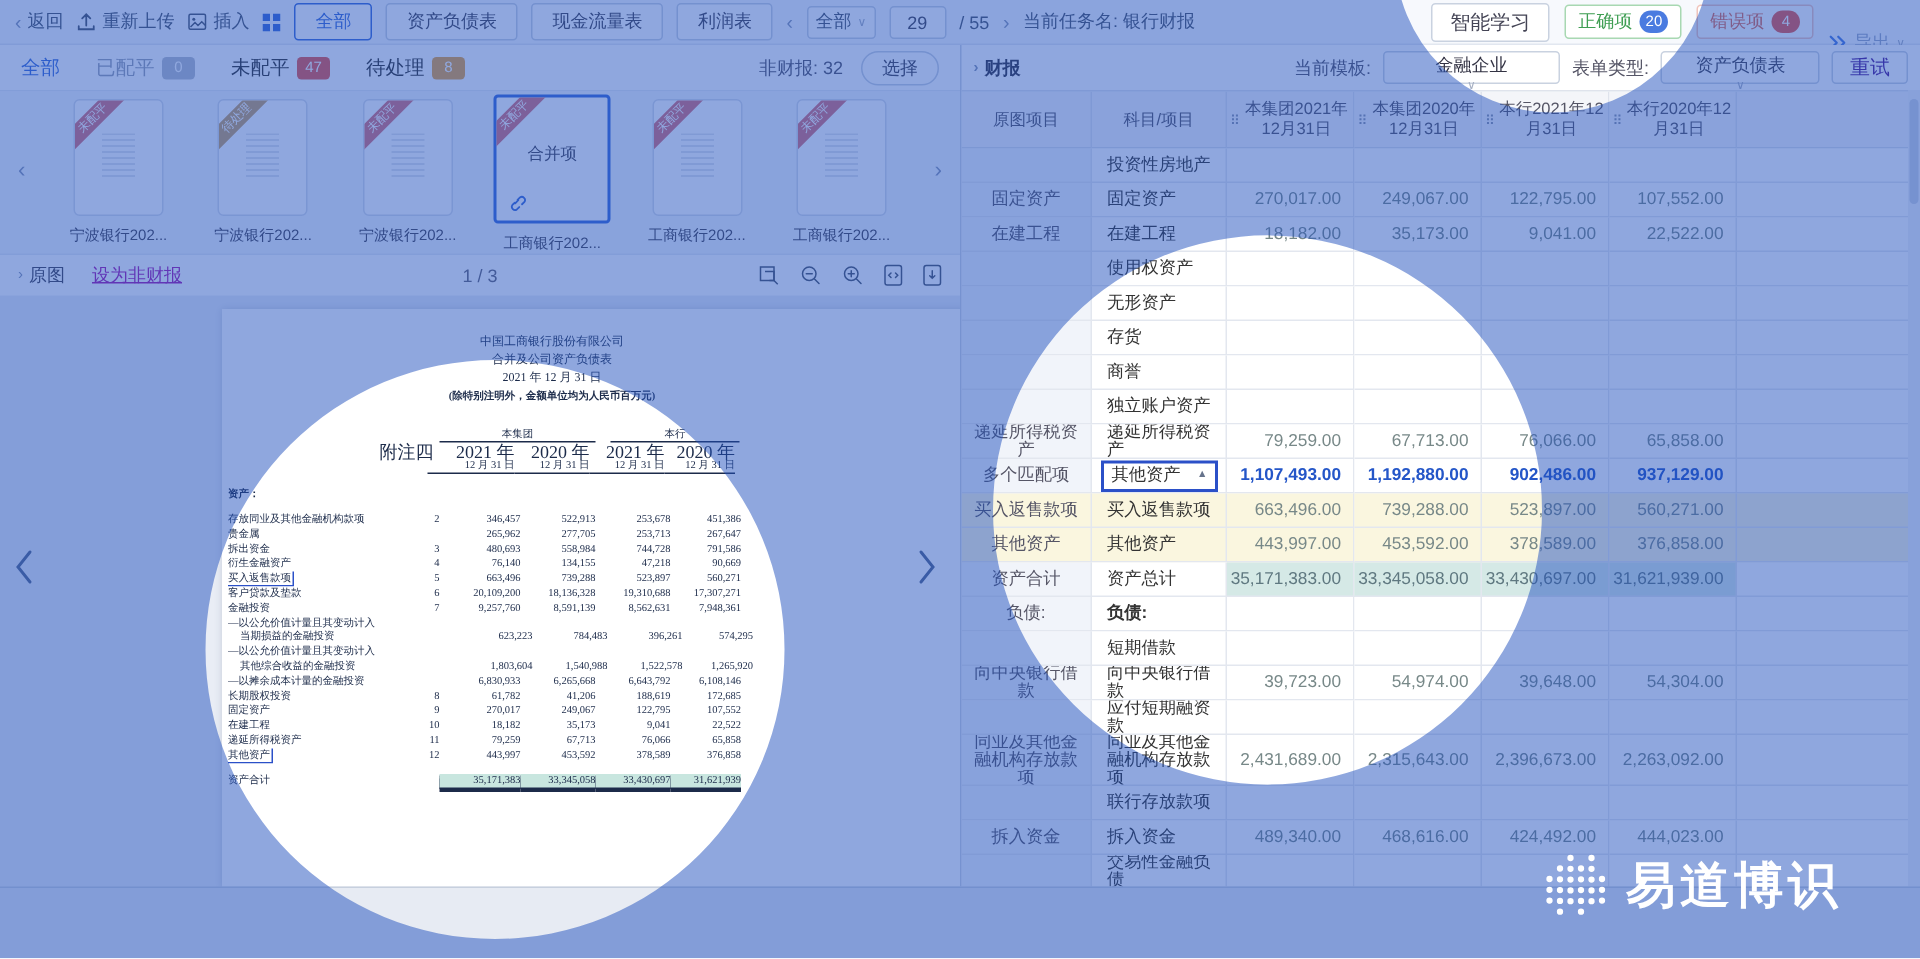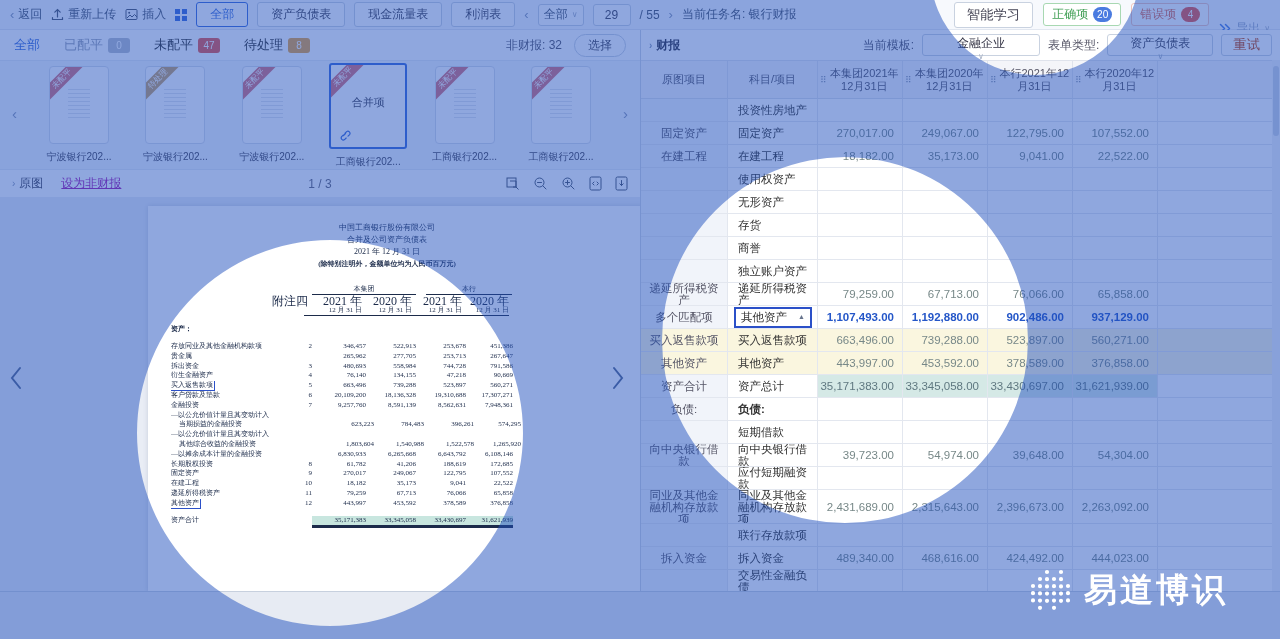--- a/index.html
+++ b/index.html
@@ -43,21 +43,21 @@
   .merged{margin-top:30px;text-align:center;font-size:11px;color:#445;}
   .linkicon{position:absolute;left:7px;bottom:6px;}
   .thumb-label{margin-top:6px;font-size:10px;color:#445;white-space:nowrap;}
   .strip-chev{position:absolute;top:44px;font-size:15px;color:#8a98b5;cursor:pointer;}
   .doc-toolbar{height:27px;display:flex;align-items:center;padding:0 12px;font-size:12px;color:#445;position:relative;background:#fff;}
   .doc-link{color:#a21caf;text-decoration:underline;margin-left:18px;cursor:pointer;}
   .doc-pager{position:absolute;left:0;right:0;text-align:center;color:#667;pointer-events:none;}
   .doc-icons{margin-left:auto;display:flex;gap:13px;align-items:center;z-index:1;}
   .doc-icons svg{display:block;cursor:pointer;}
   .viewer{position:relative;height:395px;background:#e9edf5;overflow:hidden;}
-  .page{position:absolute;left:148px;top:9px;width:497px;height:386px;background:#fff;box-shadow:0 0 5px rgba(60,80,120,.2);font-family:"Liberation Serif",serif;color:#1c2b4a;padding-left:19px;}
+  .page{position:absolute;left:148px;top:9px;width:497px;height:386px;background:#fff;box-shadow:0 0 5px rgba(60,80,120,.2);font-family:"Liberation Serif",serif;color:#1c2b4a;}
   .doc-title{width:440px;padding-top:16px;text-align:center;}
   .doc-title div{font-size:8px;line-height:12px;}
   .doc-title .t4{font-size:7px;font-weight:bold;}
   .doc-table{margin-top:14px;padding-left:4px;}
   .dgroups{display:flex;font-size:7px;line-height:10px;}
   .dg-sp{width:141px;}
   .dg1{width:104px;text-align:center;border-bottom:1px solid #1c2b4a;}
   .dg-gap{width:10px;}
   .dg2{width:86px;text-align:center;border-bottom:1px solid #1c2b4a;}
   .dyears{display:flex;font-size:12px;line-height:9px;margin-top:2px;}
@@ -80,21 +80,21 @@
   .view-chev{position:absolute;top:168px;cursor:pointer;}
   
   .right{position:absolute;left:640px;top:30px;width:640px;height:561px;background:#fff;border-left:1px solid #ccd4e2;box-sizing:border-box;}
   .rp-header{height:30px;display:flex;align-items:center;gap:10px;padding:0 8px;font-size:12px;color:#334;border-bottom:1px solid #e5eaf2;}
   .rp-title{font-weight:bold;color:#334;display:flex;gap:4px;align-items:center;}
   .checks{display:flex;gap:12px;align-items:center;}
   .rp-right{margin-left:auto;display:flex;align-items:center;gap:8px;}
   .sel-label{color:#556;}
   .sel{border:1px solid #c9d2e0;border-radius:3px;background:#fff;height:22px;display:flex;align-items:center;justify-content:space-between;padding:0 7px;box-sizing:border-box;cursor:pointer;flex-direction:column;}
   .sel.w1{width:118px;} .sel.w2{width:106px;color:#445;}
-  .btn-retry{border:1px solid #c9d2e0;border-radius:3px;background:#fff;padding:1px 11px;color:#c2410c;cursor:pointer;}
+  .btn-retry{border:1px solid #c9d2e0;border-radius:3px;background:#fff;padding:1px 11px;color:#4c1d95;cursor:pointer;}
   .rp-grid{position:absolute;left:0;top:30px;right:0;bottom:0;overflow:hidden;border-top:1px solid #dfe3ec;}
   .hrow{display:flex;height:38px;}
   .th{border-right:1px solid #dfe3ec;border-bottom:1px solid #d9dee8;background:#f4f5f9;color:#556;font-size:11px;display:flex;align-items:center;justify-content:center;text-align:center;box-sizing:border-box;padding:0 2px;}
   .th .handle{color:#8a94aa;font-size:9px;margin-right:2px;}
   .th .htxt{line-height:13px;}
   .w-origin{width:87px;flex:0 0 87px;} .w-subject{width:90px;flex:0 0 90px;} .w-val{width:85px;flex:0 0 85px;} .w-fill{flex:1;}
   .trow{display:flex;height:23px;}
   .trow.tall{height:34px;}
   .tc{border-right:1px solid #e3e7ef;border-bottom:1px solid #e3e7ef;box-sizing:border-box;display:flex;align-items:center;background:#fff;font-size:11.5px;overflow:hidden;}
   .c-origin{justify-content:center;text-align:center;color:#556;background:#f1f4fa;line-height:12px;padding:0 3px;}

